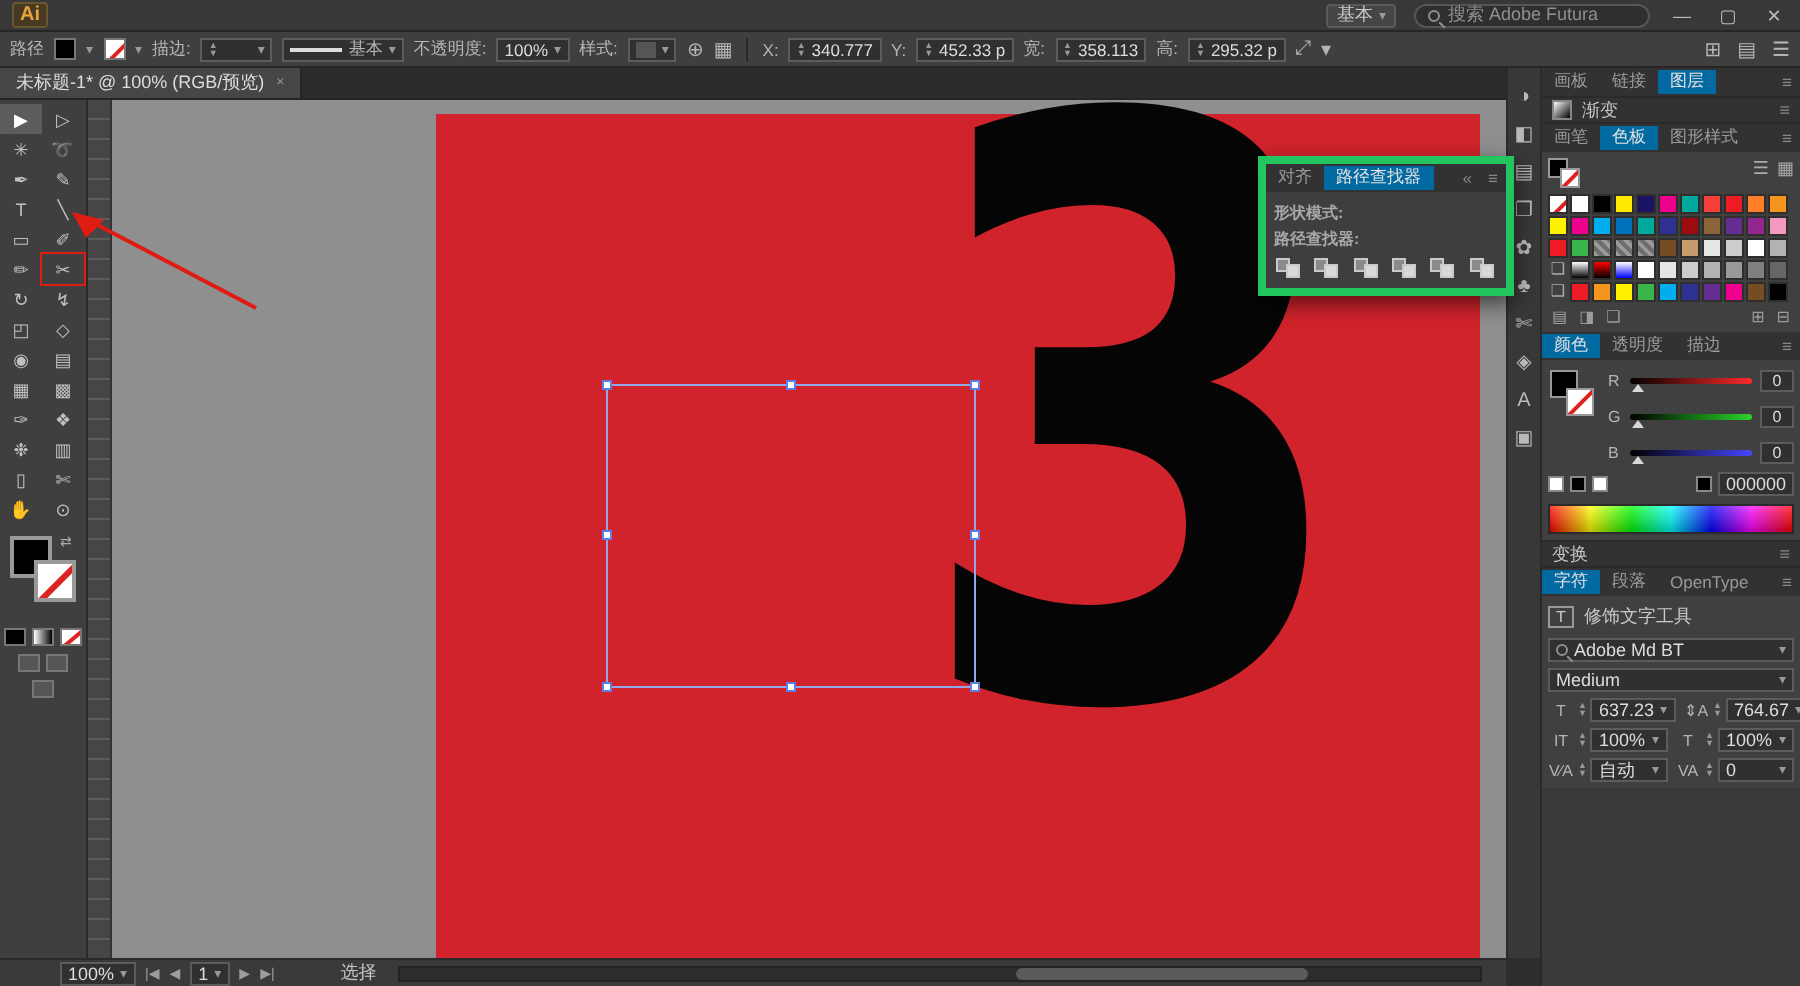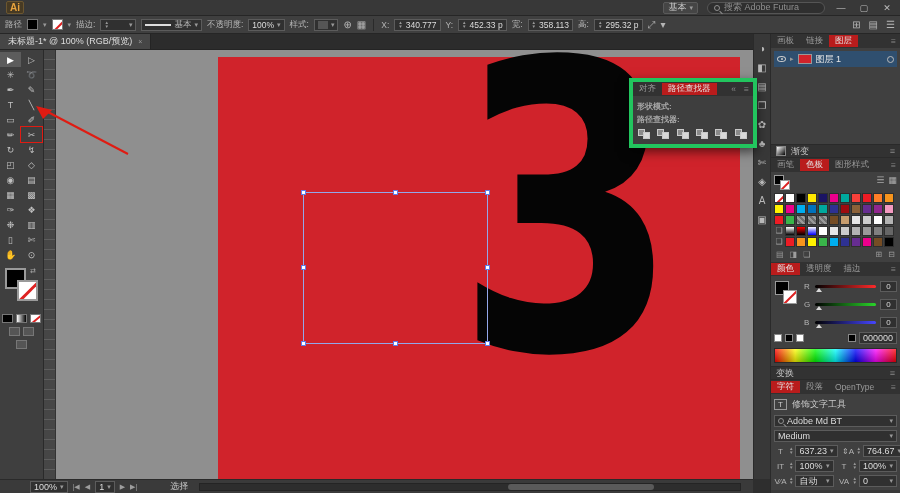--- a/index.html
+++ b/index.html
@@ -64,21 +64,21 @@
   #three{position:absolute;left:238px;top:-46px;font-family:"DejaVu Sans",sans-serif;font-weight:bold;font-size:400px;line-height:1;color:#050505;transform:scaleX(.8);transform-origin:left top;}
   #selbox{position:absolute;left:247px;top:142px;width:185px;height:152px;border:1px solid #93a7ea;}
   .hdl{position:absolute;width:5px;height:5px;background:#fff;border:1px solid var(--sel);}
   .h-nw{left:-3px;top:-3px}.h-n{left:50%;margin-left:-3px;top:-3px}.h-ne{right:-3px;top:-3px}
   .h-w{left:-3px;top:50%;margin-top:-3px}.h-e{right:-3px;top:50%;margin-top:-3px}
   .h-sw{left:-3px;bottom:-3px}.h-s{left:50%;margin-left:-3px;bottom:-3px}.h-se{right:-3px;bottom:-3px}
   
   #pf{left:629px;top:78px;width:128px;background:#3e3e3e;border:4px solid #22c55e;box-shadow:0 4px 10px rgba(0,0,0,.55);z-index:5;}
   .p-tabs{height:14px;background:var(--phead);display:flex;align-items:center;font-size:8.5px;color:var(--dim);}
   .p-tabs .t{padding:0 6px;display:flex;align-items:center;}
-  .p-tabs .t.active{background:#b91c1c;color:#e2e2e2;}
+  .p-tabs .t.active{background:#0369a1;color:#e2e2e2;}
   .p-tabs .spacer{flex:1}
   .p-tabs .pmenu{padding:0 4px;display:flex;align-items:center;color:#888;}
   #pf .body{padding:3px 4px 4px;font-weight:bold;}
   .pf-label{color:#a8a8a8;font-size:8px;margin:2px 0 2px;}
   .pf-row{display:flex;gap:4px;align-items:center;}
   .pfi{position:relative;width:16px;height:13px;}
   .pfi i{position:absolute;width:7px;height:7px;border:1px solid #c9c9c9;}
   .pfi i:first-child{left:1px;top:2px;background:#8a8a8a;}
   .pfi i:last-child{left:6px;top:5px;background:#d8d8d8;}
   #pf-expand{margin-left:4px;background:#474747;border:1px solid #5a5a5a;border-radius:2px;color:#7d7d7d;font-size:8px;padding:1px 7px;}
@@ -399,30 +399,20 @@
   </div>
 
 <div id="rightcol" class="abs">
 
   <div class="p-tabs">
     <span class="t">画板</span>
     <span class="t">链接</span>
     <span class="t active">图层</span>
     <span class="spacer"></span>
       <span class="pmenu">≡</span>
-  </div>
-  <div class="pbody">
-    <div id="layer-row">
-      <span class="eye"></span>
-      <span class="dd">▸</span>
-      <span class="lthumb"></span>
-      <span>图层 1</span>
-      <span class="target"></span>
-    </div>
-    <div id="layers-empty"></div>
   </div>
 
   <div class="cbar">
     <span class="gradsq"></span>
     <span>渐变</span>
     <span class="pmenu">≡</span>
   </div>
 
   <div class="p-tabs">
     <span class="t">画笔</span>

